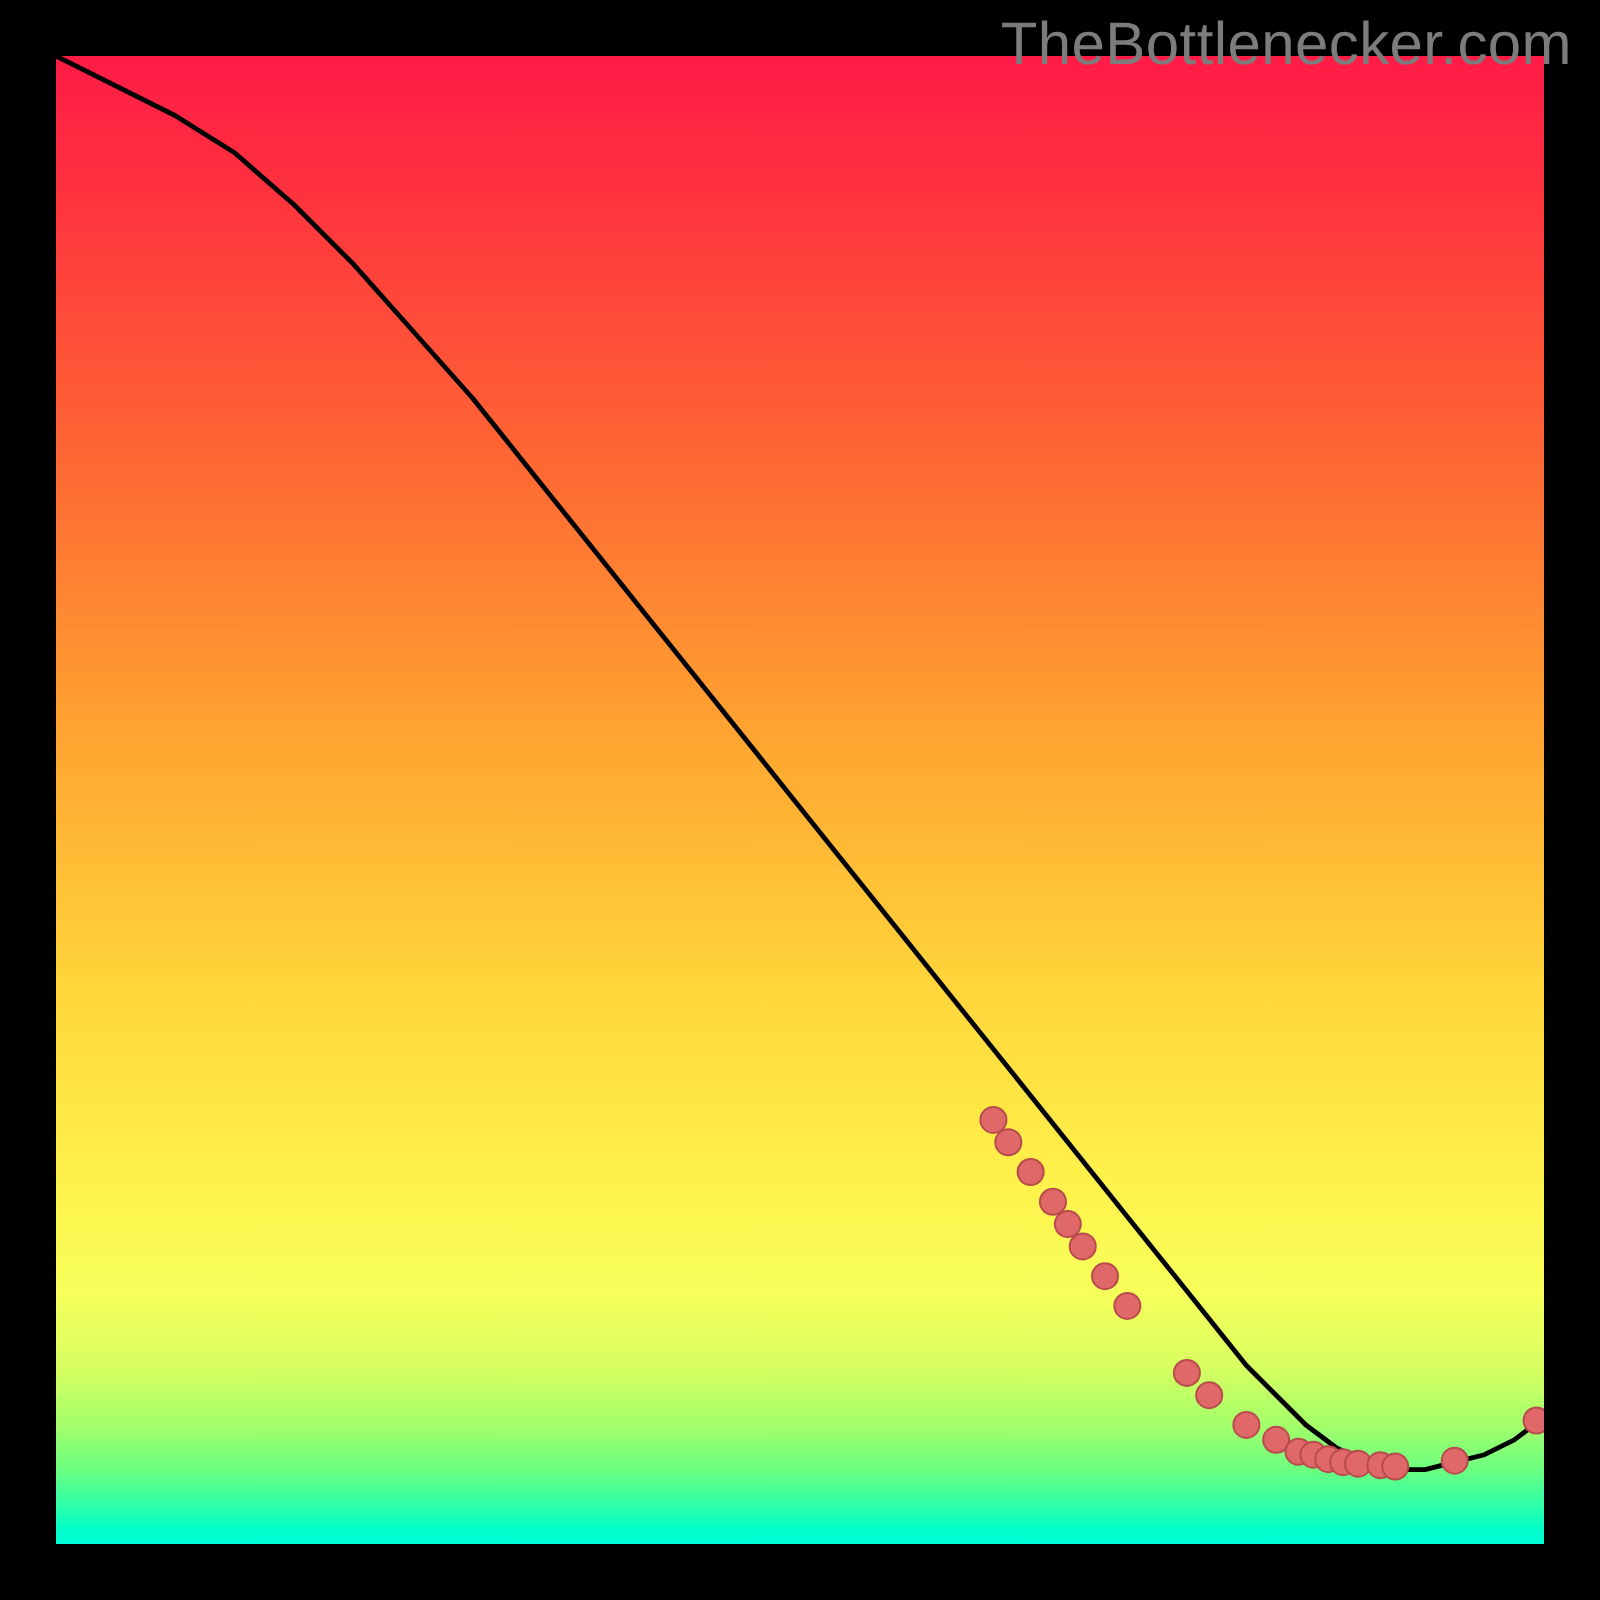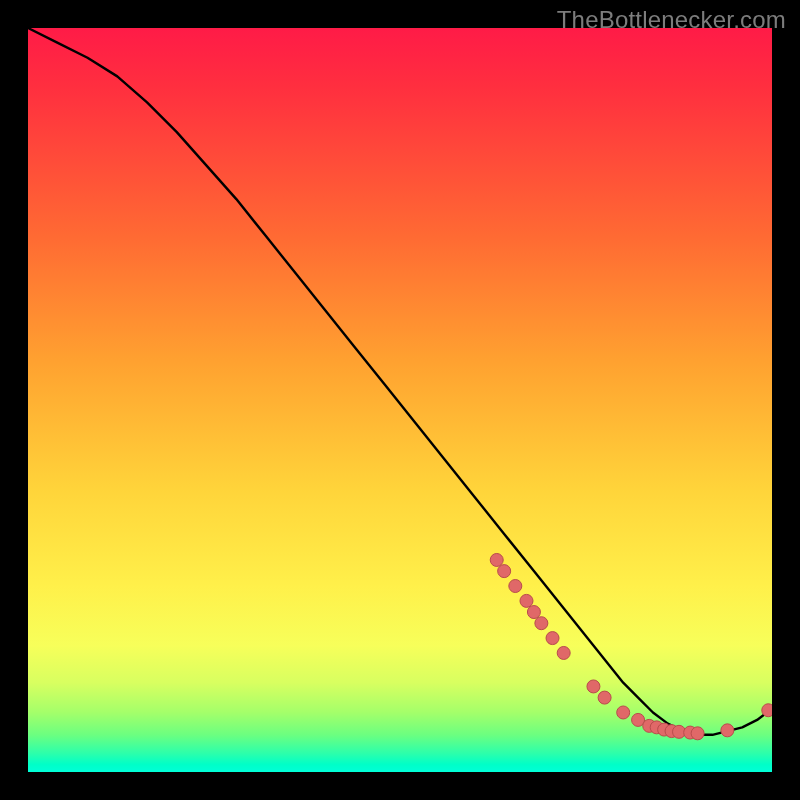--- a/index.html
+++ b/index.html
@@ -14,21 +14,21 @@
     position: relative;
     width: 800px;
     height: 800px;
     background: #000;
   }
   .attribution {
     position: absolute;
     top: 6px;
     right: 14px;
     color: #7c7c7c;
-    font-size: 24px;
+    font-size: 30px;
     letter-spacing: 0.2px;
     z-index: 20;
   }
   .plot {
     position: absolute;
     left: 28px;
     top: 28px;
     width: 744px;
     height: 744px;
   }

